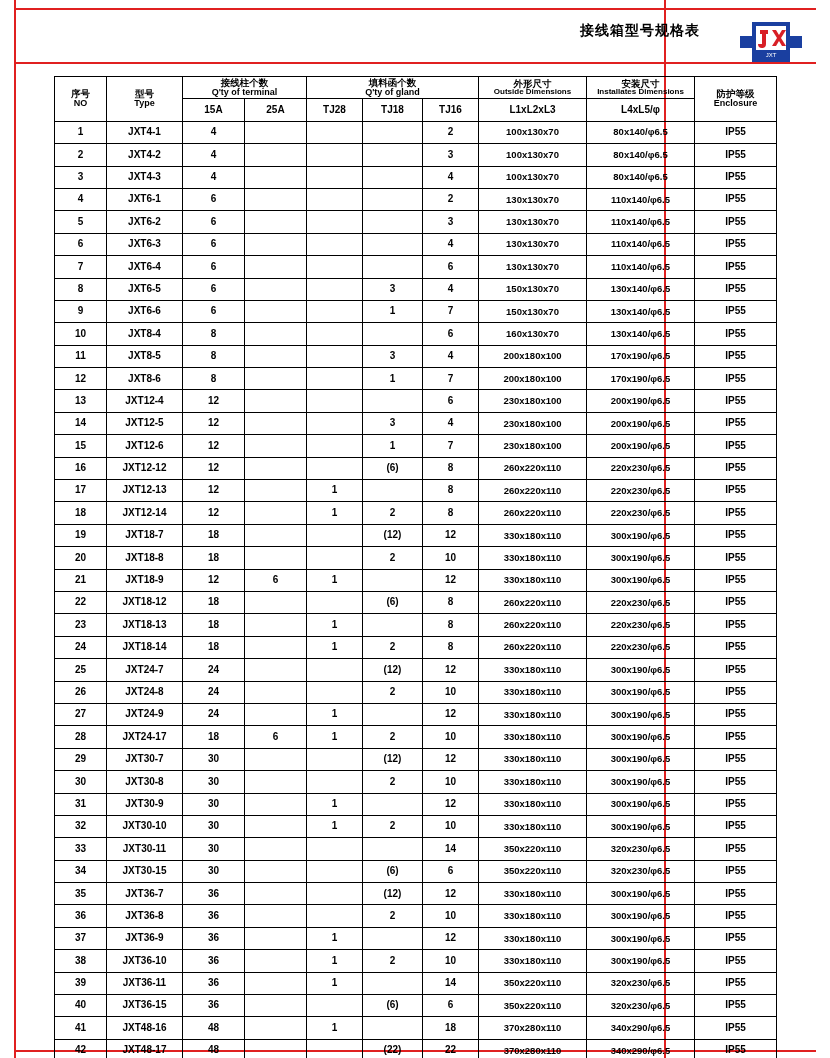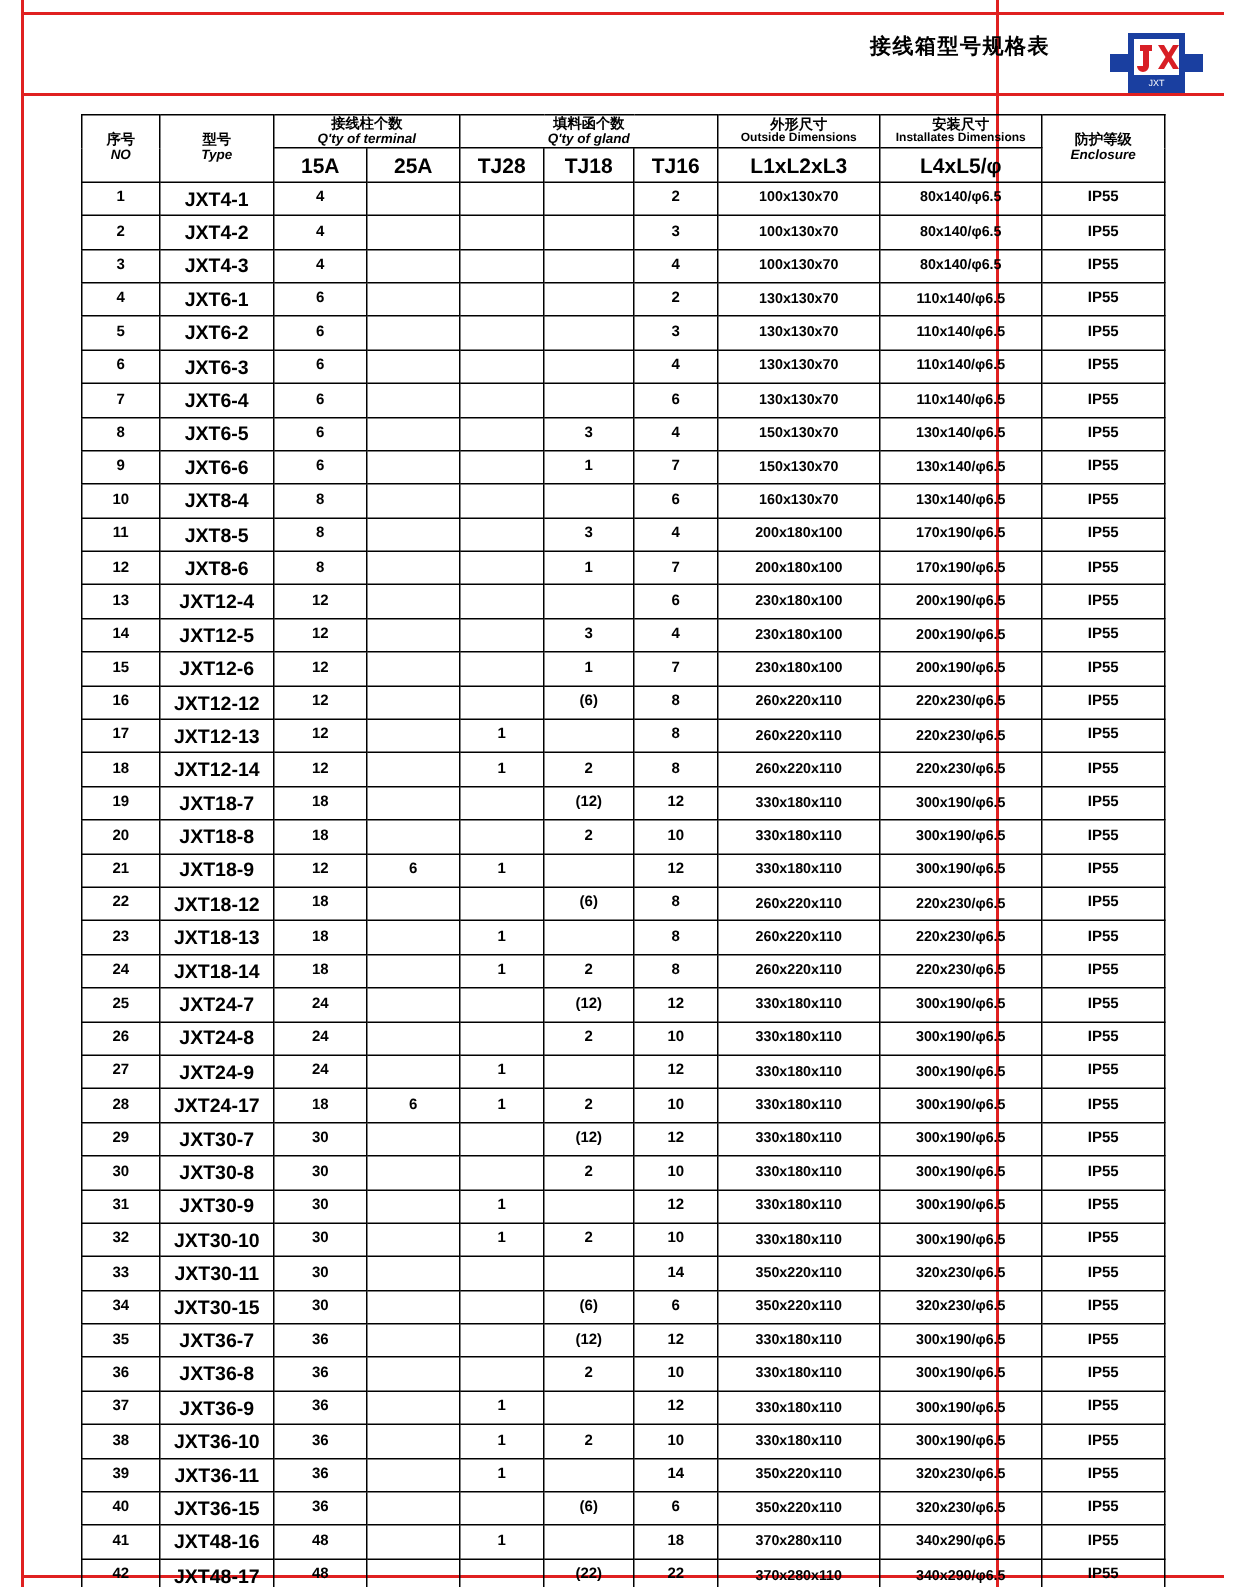--- a/index.html
+++ b/index.html
@@ -56,27 +56,27 @@
     vertical-align:middle;
     font-size:10px;
     padding:0;
     height:21.4px;
     line-height:1.05;
     font-weight:bold;
   }
   thead td{
     font-weight:bold;
   }
-  .h-sm{font-size:14px;}
+  .h-sm{font-size:10px;}
   .h-xs{font-size:8px;}
   .cn{font-size:9.5px;text-align:center;}
-  .en{font-size:9px;font-style:italic;}
+  .en{font-size:9px;}
   .row td{height:21.4px;}
   .c-no{width:52px;}
-  .c-type{width:76px;font-size:13px;}
+  .c-type{width:76px;font-size:10px;}
   .c-15{width:62px;}
   .c-25{width:62px;}
   .c-t28{width:56px;}
   .c-t18{width:60px;}
   .c-t16{width:56px;}
   .c-out{width:108px;font-size:9.5px;}
   .c-ins{width:108px;font-size:9.5px;}
   .c-enc{width:82px;font-size:10px;}
 </style>
 </head>

